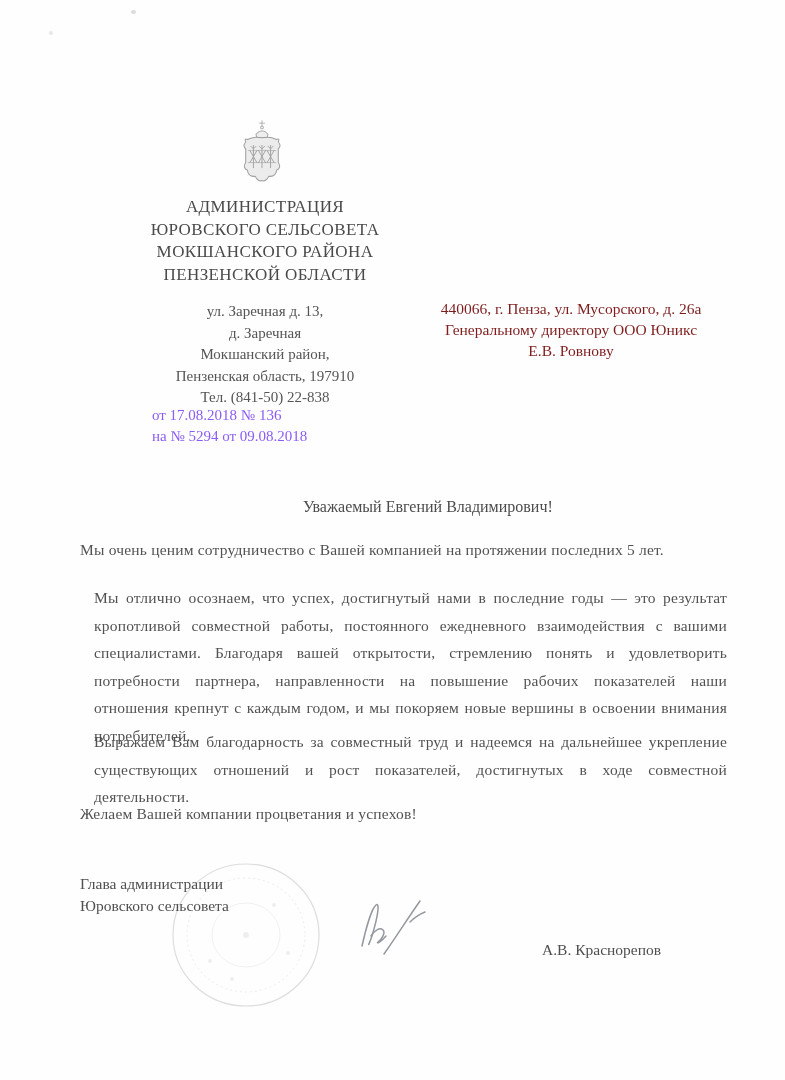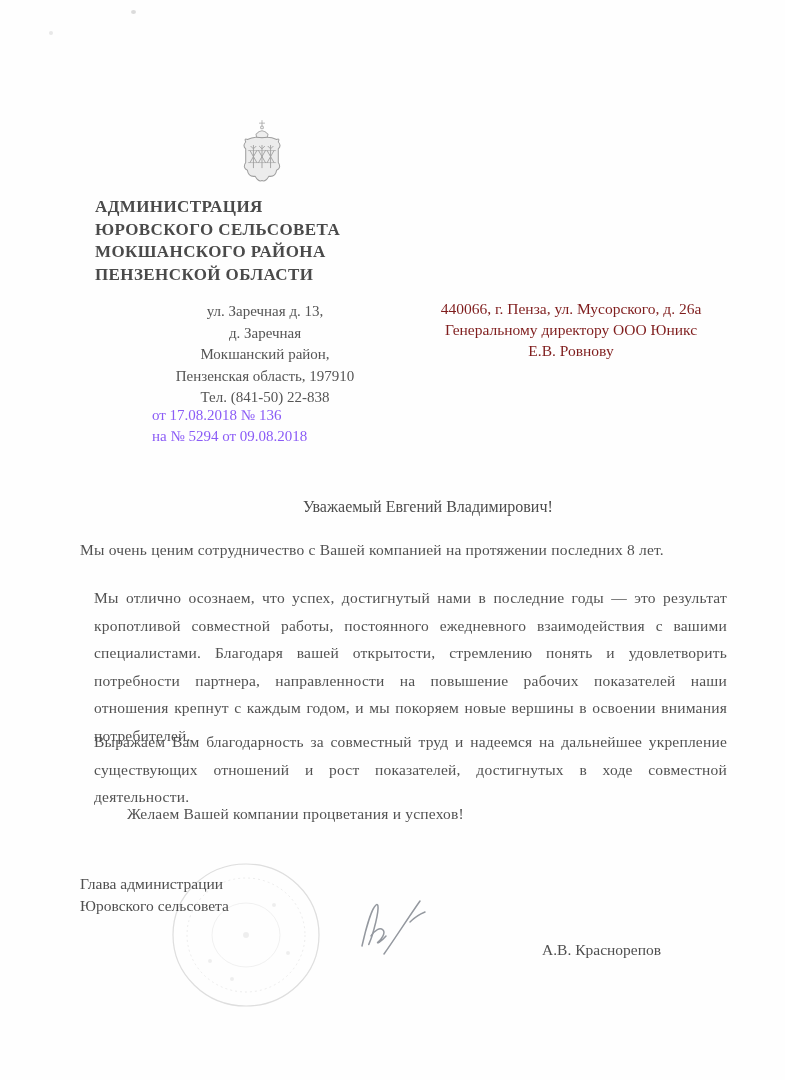--- a/index.html
+++ b/index.html
@@ -9,21 +9,21 @@
     width: 785px;
     height: 1080px;
     background: #fefefe;
     font-family: "Liberation Serif", "DejaVu Serif", serif;
     color: #4e4e4e;
     overflow: hidden;
   }
   .emblem { position: absolute; left: 236px; top: 118px; width: 52px; height: 72px; }
   .org {
     position: absolute; left: 95px; top: 196px; width: 340px;
-    font-weight: bold; font-size: 17px;
+    text-align: center; font-weight: normal; font-size: 17px;
     line-height: 22.5px; letter-spacing: 0.4px; color: #4a4a4a;
   }
   .addr {
     position: absolute; left: 95px; top: 301px; width: 340px;
     text-align: center; font-size: 15px; line-height: 21.6px; color: #555;
   }
   .recipient {
     position: absolute; left: 416px; top: 298px; width: 310px;
     text-align: center; font-size: 15.5px; line-height: 21px; color: #7f1d1d;
   }
@@ -37,21 +37,21 @@
   }
   .body-par {
     position: absolute; left: 80px; width: 633px;
     font-size: 15.5px; line-height: 27.5px; color: #525252;
     letter-spacing: 0.2px;
   }
   .just { text-align: justify; text-align-last: left; word-spacing: 1px; margin-left: 14px; }
   .p1 { top: 536px; }
   .p2 { top: 584px; }
   .p3 { top: 728px; }
-  .p4 { top: 800px; margin-left: 47px; }
+  .p4 { top: 800px; }
   .sig-pos {
     position: absolute; left: 80px; top: 873px;
     font-size: 15.5px; line-height: 22px; color: #4f4f4f;
   }
   .sig-name {
     position: absolute; left: 542px; top: 901px;
     font-size: 15.5px; color: #4f4f4f; margin-top: 40px;
   }
   .seal { position: absolute; left: 170px; top: 861px; width: 152px; height: 148px; pointer-events: none; }
   .handsig { position: absolute; left: 348px; top: 888px; width: 95px; height: 78px; }
@@ -103,21 +103,21 @@
     <div>Е.В. Ровнову</div>
   </div>
 
   <div class="refs">
     <div>от 17.08.2018 № 136</div>
     <div>на №  5294 от 09.08.2018</div>
   </div>
 
   <div class="salutation">Уважаемый Евгений Владимирович!</div>
 
-  <p class="body-par p1">Мы очень ценим сотрудничество с Вашей компанией на протяжении последних 8 лет.</p>
+  <p class="body-par p1">Мы очень ценим сотрудничество с Вашей компанией на протяжении последних 5 лет.</p>
   <p class="body-par p2 just">Мы отлично осознаем, что успех, достигнутый нами в последние годы — это результат кропотливой совместной работы, постоянного ежедневного взаимодействия с вашими специалистами. Благодаря вашей открытости, стремлению понять и удовлетворить потребности партнера, направленности на повышение рабочих показателей наши отношения крепнут с каждым годом, и мы покоряем новые вершины в освоении внимания потребителей.</p>
   <p class="body-par p3 just">Выражаем Вам благодарность за совместный труд и надеемся на дальнейшее укрепление существующих отношений и рост показателей, достигнутых в ходе совместной деятельности.</p>
   <p class="body-par p4">Желаем Вашей компании процветания и успехов!</p>
 
   <svg class="seal" viewBox="0 0 152 148" fill="none">
     <ellipse cx="76" cy="74" rx="73" ry="71" stroke="#c3c3c3" stroke-width="1.2" opacity="0.55"></ellipse>
     <ellipse cx="76" cy="74" rx="59" ry="57" stroke="#cccccc" stroke-width="1" opacity="0.35" stroke-dasharray="2 3"></ellipse>
     <ellipse cx="76" cy="74" rx="34" ry="32" stroke="#d2d2d2" stroke-width="1" opacity="0.3"></ellipse>
     <g fill="#d8d8d8" opacity="0.4" stroke="none">
       <circle cx="46" cy="48" r="2"></circle>

